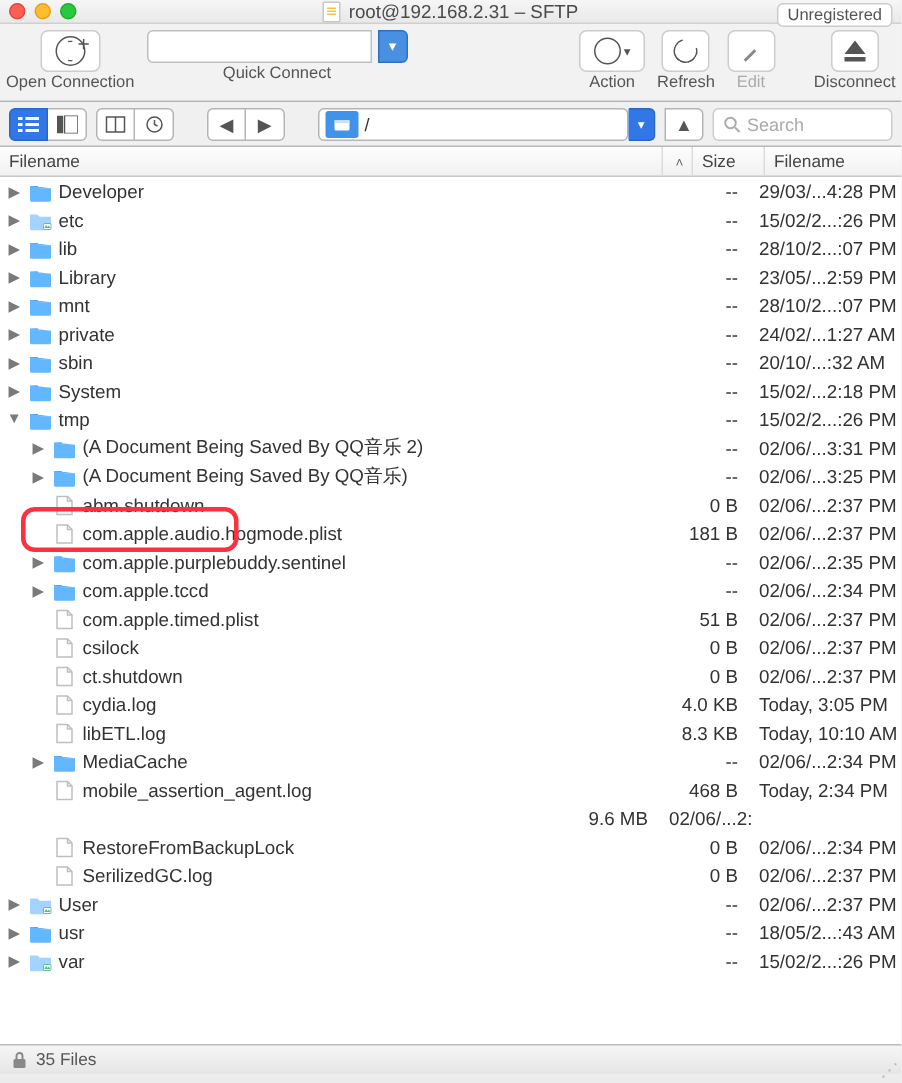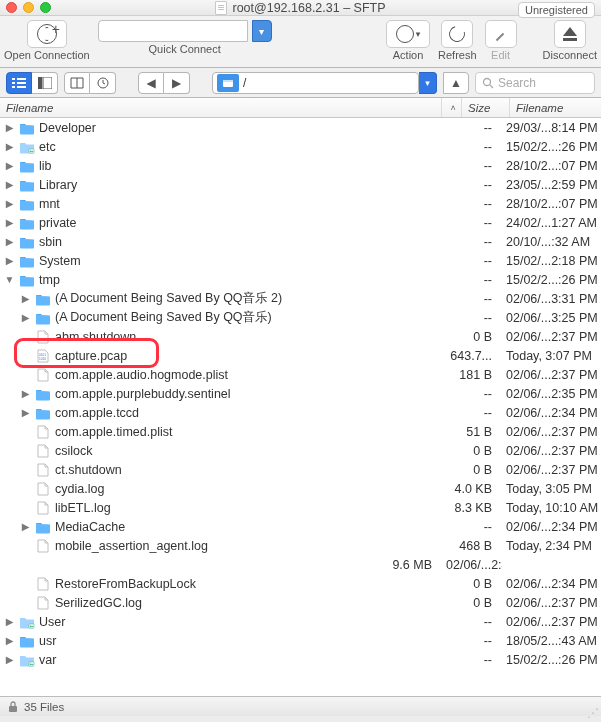--- a/index.html
+++ b/index.html
@@ -35,21 +35,21 @@
 .seg-btn:last-child{border-radius:0 4px 4px 0;}
 .seg-btn:not(:first-child){border-left:none;}
 .seg-btn.active { background:#3178e6; color:#fff; border-color:#2b66c4;}
 .path-disk { width:22px; height:18px; background:#3f93e8; border-radius:2px; display:inline-flex;align-items:center;justify-content:center; margin-right:4px;}
 .path-disk svg{width:12px;height:12px;}
 .path-field { flex:1; display:flex; align-items:center; background:#fff; border:1px solid #b5b5b5; border-radius:4px; height:22px; padding:0 4px; font-size:12px; color:#333;}
 .path-dd { width:18px; height:22px; background:#3178e6; border:1px solid #2b66c4; border-left:none; border-radius:0 4px 4px 0; color:#fff; display:flex;align-items:center;justify-content:center; font-size:9px;}
 .search-field { width:120px; height:22px; background:#fff; border:1px solid #ccc; border-radius:4px; display:flex; align-items:center; padding:0 6px; gap:4px; color:#aaa; font-size:12px;}
 
 
-.col-header { height:20px; background:linear-gradient(#fdfdfd,#f1f1f1); border-bottom:1px solid #c8c8c8; display:grid; grid-template-columns: 442px 20px 48px 1fr; align-items:center; font-size:11.5px; color:#444;font-style:italic;}
+.col-header { height:20px; background:linear-gradient(#fdfdfd,#f1f1f1); border-bottom:1px solid #c8c8c8; display:grid; grid-template-columns: 442px 20px 48px 1fr; align-items:center; font-size:11.5px; color:#444;}
 .col-header > div { padding:0 6px; border-right:1px solid #dcdcdc; height:100%; display:flex; align-items:center;}
 .col-header > div:last-child{border-right:none;}
 .sort-caret{font-size:9px; color:#666; margin-left:3px;}
 
 
 .file-list { height: calc(722px - 22px - 52px - 30px - 20px - 20px); overflow:hidden; background:#fff; font-size:12.5px;}
 .row { display:grid; grid-template-columns: 442px 60px 1fr; height:19px; align-items:center; }
 .name-cell { display:flex; align-items:center; gap:4px; padding-left:4px; white-space:nowrap;}
 .size-cell { text-align:right; padding-right:10px; color:#333;}
 .date-cell { padding-left:4px; color:#333; white-space:nowrap; overflow:hidden;}
@@ -236,21 +236,21 @@
       <span class="disclose">▶</span>
       <span class="ico">
           <svg viewBox="0 0 16 14">
             <path d="M1 3 h5 l1.5 1.5 H15 v8 a1 1 0 0 1 -1 1 H2 a1 1 0 0 1 -1 -1 z" fill="#63b7ff"></path>
             <path d="M1 3 h5 l1.5 1.5 H15" fill="#4aa3ee"></path>
           </svg>
         </span>
       <span>Developer</span>
     </div>
     <div class="size-cell">--</div>
-    <div class="date-cell">29/03/...8:14 PM</div>
+    <div class="date-cell">29/03/...4:28 PM</div>
   </div>
     <div class="row indent-0">
     <div class="name-cell">
       <span class="disclose">▶</span>
       <span class="ico">
           <svg viewBox="0 0 16 14">
             <path d="M1 3 h5 l1.5 1.5 H15 v8 a1 1 0 0 1 -1 1 H2 a1 1 0 0 1 -1 -1 z" fill="#8cc8ff" opacity="0.8"></path>
             <rect x="10" y="9" width="5" height="4" rx="0.5" fill="#fff" stroke="#5b8" stroke-width="0.6"></rect>
             <path d="M10.5 12 l1.3 -2 l1 1.4 l0.8 -1 l1 1.6 z" fill="#5b8"></path>
           </svg>
@@ -392,35 +392,20 @@
       <span class="ico">
           <svg viewBox="0 0 16 14">
             <path d="M3 1 h7 l3 3 v9 H3 z" fill="#fff" stroke="#bfbfbf"></path>
             <path d="M10 1 v3 h3" fill="none" stroke="#bfbfbf"></path>
           </svg>
         </span>
       <span>abm.shutdown</span>
     </div>
     <div class="size-cell">0 B</div>
     <div class="date-cell">02/06/...2:37 PM</div>
-  </div>
-    <div class="row indent-1">
-    <div class="name-cell">
-      <span class="disclose"></span>
-      <span class="ico">
-          <svg viewBox="0 0 16 14">
-            <path d="M3 1 h7 l3 3 v9 H3 z" fill="#fff" stroke="#bfbfbf"></path>
-            <text x="4" y="7" font-size="3.2" fill="#3a7bd5">0101</text>
-            <text x="4" y="11" font-size="3.2" fill="#3a7bd5">1010</text>
-          </svg>
-        </span>
-      <span>capture.pcap</span>
-    </div>
-    <div class="size-cell">643.7...</div>
-    <div class="date-cell">Today, 3:07 PM</div>
   </div>
     <div class="row indent-1">
     <div class="name-cell">
       <span class="disclose"></span>
       <span class="ico">
           <svg viewBox="0 0 16 14">
             <path d="M3 1 h7 l3 3 v9 H3 z" fill="#fff" stroke="#bfbfbf"></path>
             <path d="M10 1 v3 h3" fill="none" stroke="#bfbfbf"></path>
           </svg>
         </span>

